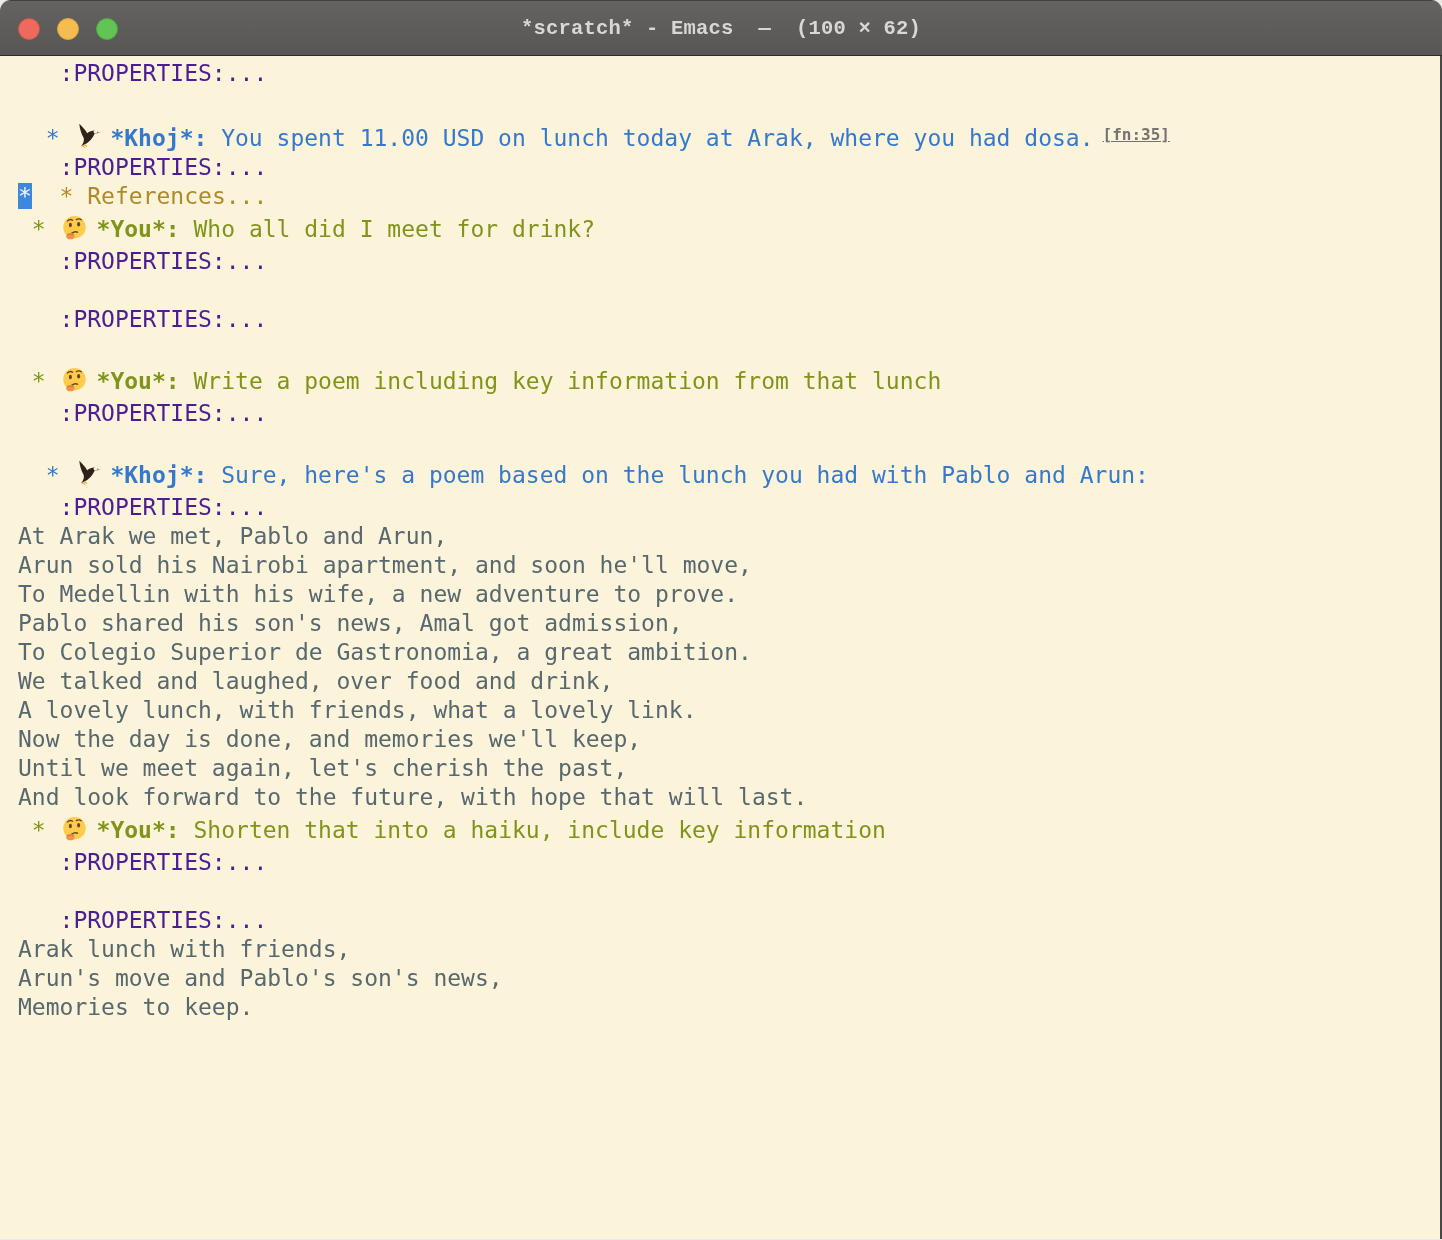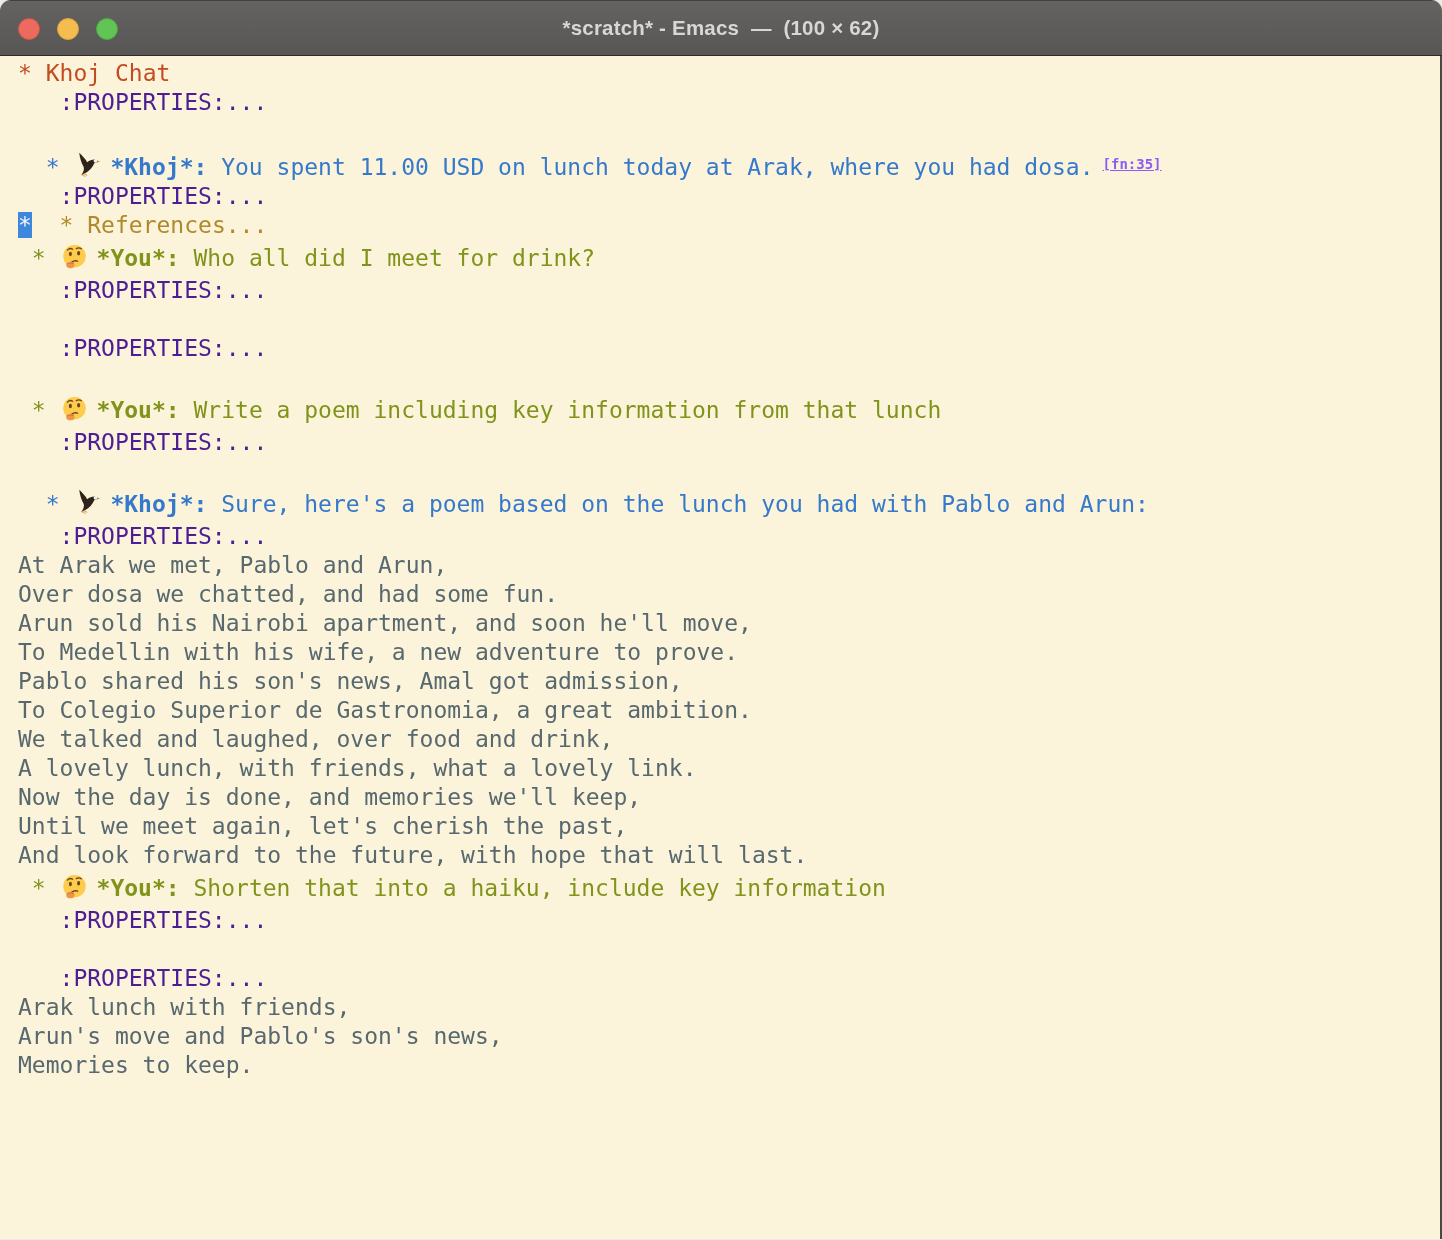--- a/index.html
+++ b/index.html
@@ -20,21 +20,21 @@
     border-bottom: 1px solid #2e2d2b;
     box-sizing: border-box;
     display: flex; align-items: center; justify-content: center;
   }
   .traffic { position: absolute; left: 18px; top: 17px; display: flex; gap: 17px; }
   .light { width: 22px; height: 22px; border-radius: 50%; box-sizing: border-box; }
   .light.red    { background: #ed6a5f; border: 1px solid #d35548; }
   .light.yellow { background: #f5bd4f; border: 1px solid #dfa63c; }
   .light.green  { background: #61c454; border: 1px solid #4eab41; }
   .title {
-    color: #d9d7d4; font-family: Liberation Sans, sans-serif;
+    color: #d9d7d4; font-family: Liberation Mono, monospace;
     font-weight: bold; font-size: 20.5px; white-space: pre; letter-spacing: 0.2px;
   }
   
   .buffer {
     height: 1183px;
     background: #fbf3da;
     padding: 3px 0 0 18px;
     box-sizing: border-box;
     overflow: hidden;
     border-right: 2px solid #494844;
@@ -44,42 +44,41 @@
   .line { white-space: pre; height: 29px; line-height: 29px; }
   .line.h { height: 36px; line-height: 36px; }
   .t-title { color: #c44b20; }
   .t-you   { color: #80941b; }
   .t-khoj  { color: #3579cc; }
   .t-refs  { color: #b08a2a; }
   .t-prop  { color: #4c1d95; }
   .speaker { font-weight: bold; }
   .cursor  { background: #3d88dd; color: #f2f6fb; }
   .footnote {
-    color: #8b5cf6; text-decoration: underline;
-    font-size: 14px; vertical-align: 6px; margin-left: 9px; font-weight: bold;
+    color: #737373; text-decoration: underline;
+    font-size: 16px; vertical-align: 6px; margin-left: 9px; font-weight: bold;
   }
   .emoji {
     display: inline-block; width: 27px; height: 27px;
     vertical-align: -4px; margin: 0 9px 0 1px;
   }
 </style>
 </head>
 <body>
 
 <div class="window">
   <div class="titlebar">
     <div class="traffic">
       <div class="light red"></div>
       <div class="light yellow"></div>
       <div class="light green"></div>
     </div>
     <div class="title">*scratch* - Emacs  —  (100 × 62)</div>
   </div>
   <div class="buffer" id="buffer">
-      <div class="line t-title"><span>* </span><span>Khoj Chat</span></div>
       <div class="line t-prop"><span>   :PROPERTIES:...</span></div>
       <div class="line"> </div>
       <div class="line h t-khoj"><span>  * </span><svg class="emoji" viewBox="0 0 36 36">
           <path fill="#2f2319" d="M7 1 C 11 5 15.5 9.5 17.5 13.5 C 21.5 10.5 26.5 9.5 29.5 10.5 L 33 12.5 C 31 13.6 29 13.8 27 15 C 24 22 18 27.5 9.5 31 C 12.8 26.5 14 23 12.8 19.5 C 9.5 14.5 7.8 7.5 7 1 Z"></path>
           <circle cx="28.7" cy="11.8" r="2.6" fill="#f5f0e6"></circle>
           <path d="M31.2 11.2 l4 1.3 -3.6 1.6 z" fill="#e8a33d"></path>
           <path d="M11 30.5 l3.5 2 M13.5 29 l3.5 2" stroke="#e8a33d" stroke-width="1.4" stroke-linecap="round"></path>
         </svg><span class="speaker">*Khoj*:</span><span> You spent 11.00 USD on lunch today at Arak, where you had dosa.</span><span class="footnote">[fn:35]</span></div>
       <div class="line t-prop"><span>   :PROPERTIES:...</span></div>
       <div class="line t-refs"><span class="cursor">*</span><span>  </span><span>* References...</span></div>
@@ -110,21 +109,20 @@
       <div class="line t-prop"><span>   :PROPERTIES:...</span></div>
       <div class="line"> </div>
       <div class="line h t-khoj"><span>  * </span><svg class="emoji" viewBox="0 0 36 36">
           <path fill="#2f2319" d="M7 1 C 11 5 15.5 9.5 17.5 13.5 C 21.5 10.5 26.5 9.5 29.5 10.5 L 33 12.5 C 31 13.6 29 13.8 27 15 C 24 22 18 27.5 9.5 31 C 12.8 26.5 14 23 12.8 19.5 C 9.5 14.5 7.8 7.5 7 1 Z"></path>
           <circle cx="28.7" cy="11.8" r="2.6" fill="#f5f0e6"></circle>
           <path d="M31.2 11.2 l4 1.3 -3.6 1.6 z" fill="#e8a33d"></path>
           <path d="M11 30.5 l3.5 2 M13.5 29 l3.5 2" stroke="#e8a33d" stroke-width="1.4" stroke-linecap="round"></path>
         </svg><span class="speaker">*Khoj*:</span><span> Sure, here's a poem based on the lunch you had with Pablo and Arun:</span></div>
       <div class="line t-prop"><span>   :PROPERTIES:...</span></div>
       <div class="line"><span>At Arak we met, Pablo and Arun,</span></div>
-      <div class="line"><span>Over dosa we chatted, and had some fun.</span></div>
       <div class="line"><span>Arun sold his Nairobi apartment, and soon he'll move,</span></div>
       <div class="line"><span>To Medellin with his wife, a new adventure to prove.</span></div>
       <div class="line"><span>Pablo shared his son's news, Amal got admission,</span></div>
       <div class="line"><span>To Colegio Superior de Gastronomia, a great ambition.</span></div>
       <div class="line"><span>We talked and laughed, over food and drink,</span></div>
       <div class="line"><span>A lovely lunch, with friends, what a lovely link.</span></div>
       <div class="line"><span>Now the day is done, and memories we'll keep,</span></div>
       <div class="line"><span>Until we meet again, let's cherish the past,</span></div>
       <div class="line"><span>And look forward to the future, with hope that will last.</span></div>
       <div class="line h t-you"><span> * </span><svg class="emoji" viewBox="0 0 36 36">

